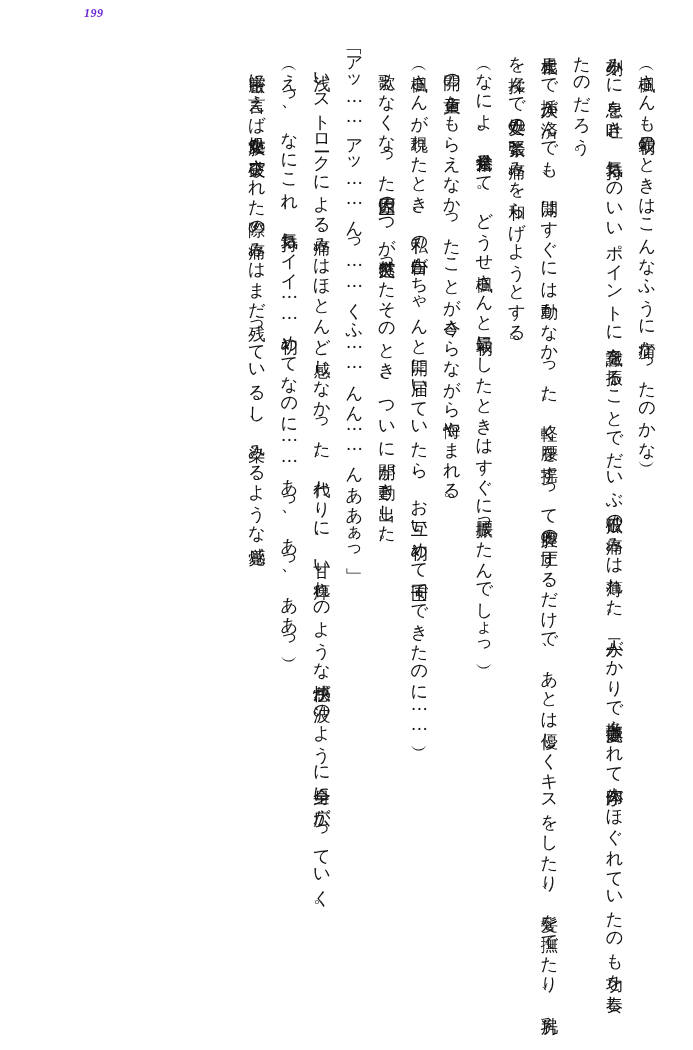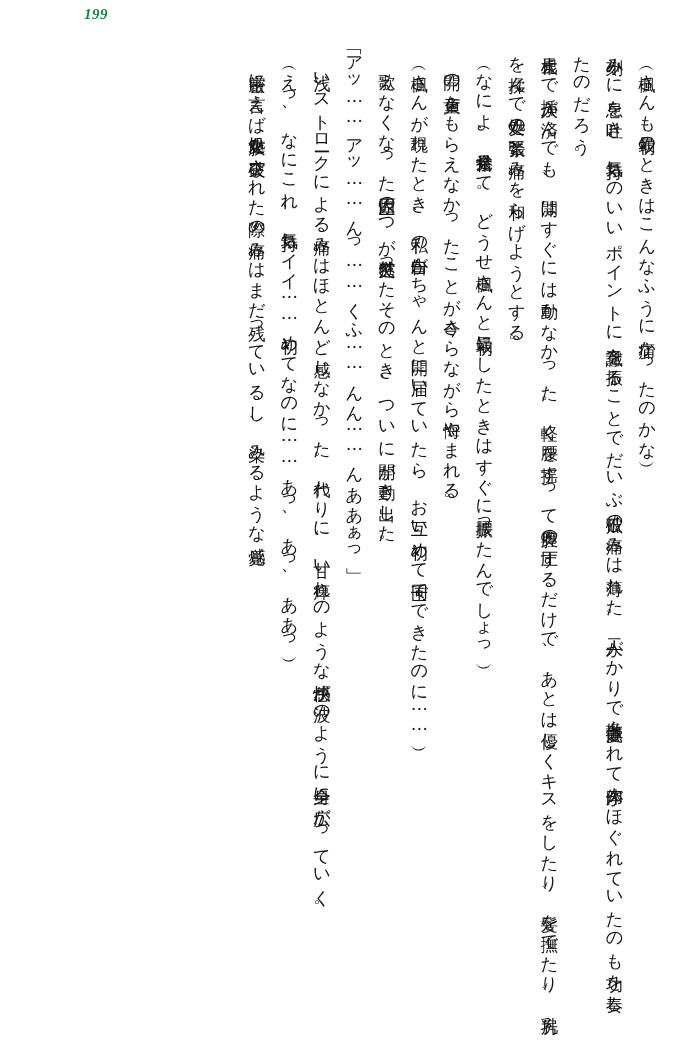--- a/index.html
+++ b/index.html
@@ -16,24 +16,24 @@
     height: 1050px;
     background: #ffffff;
     overflow: hidden;
     box-sizing: border-box;
   }
   .page-number {
     position: absolute;
     top: 6px;
     left: 84px;
     font-family: "Liberation Serif", "DejaVu Serif", serif;
-    font-size: 15px;
+    font-size: 12px;
     font-style: italic;
     font-weight: bold;
-    color: #15803d;
+    color: #6d28d9;
     letter-spacing: 0.5px;
   }
   .text-body {
     position: absolute;
     top: 44px;
     right: 30px;
     height: 960px;
     width: 620px;
     writing-mode: vertical-rl;
     text-orientation: upright;

